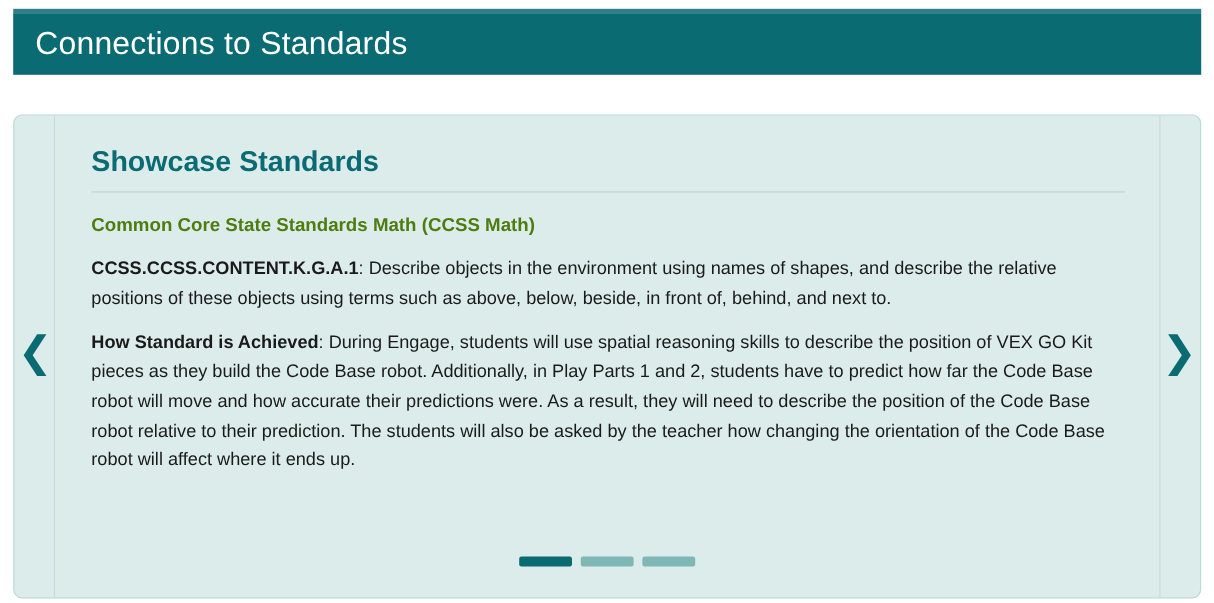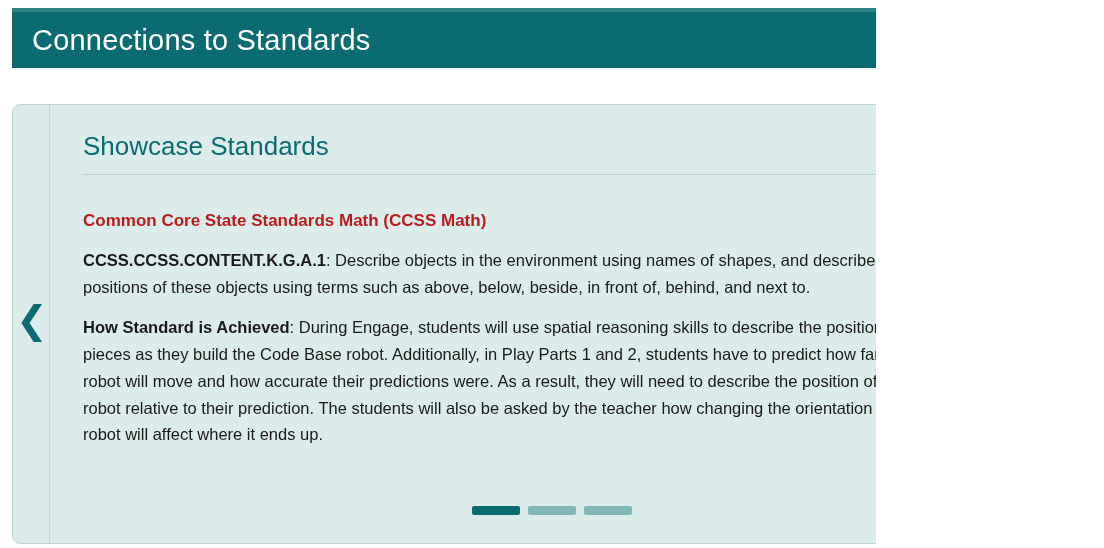--- a/index.html
+++ b/index.html
@@ -6,21 +6,21 @@
   html, body {
     margin: 0;
     padding: 0;
     width: 1104px;
     height: 548px;
     background: #ffffff;
     font-family: "Liberation Sans", sans-serif;
   }
   .page {
     position: relative;
-    width: 876px;
+    width: 1104px;
     height: 548px;
     overflow: hidden;
     background: #ffffff;
   }
 
   
   .header-bar {
     position: absolute;
     left: 12px;
     top: 12px;
@@ -96,31 +96,31 @@
 
   .slide-content {
     position: absolute;
     left: 70px;
     top: 26px;
     width: 940px;
   }
   .slide-heading {
     color: #0b6b72;
     font-size: 26px;
-    font-weight: 400;
+    font-weight: 700;
     margin: 0 0 10px 0;
     padding-bottom: 12px;
     border-bottom: 1px solid #b9d2d1;
     line-height: 1.2;
   }
   .subheading {
-    color: #b91c1c;
+    color: #4d7c0f;
     font-size: 17px;
     font-weight: bold;
-    margin: 34px 0 0 0;
+    margin: 18px 0 0 0;
     line-height: 1.4;
   }
   .para {
     color: #1a1a1a;
     font-size: 16.5px;
     line-height: 1.62;
     margin: 14px 0 0 0;
   }
   .para b { font-weight: bold; }
 

